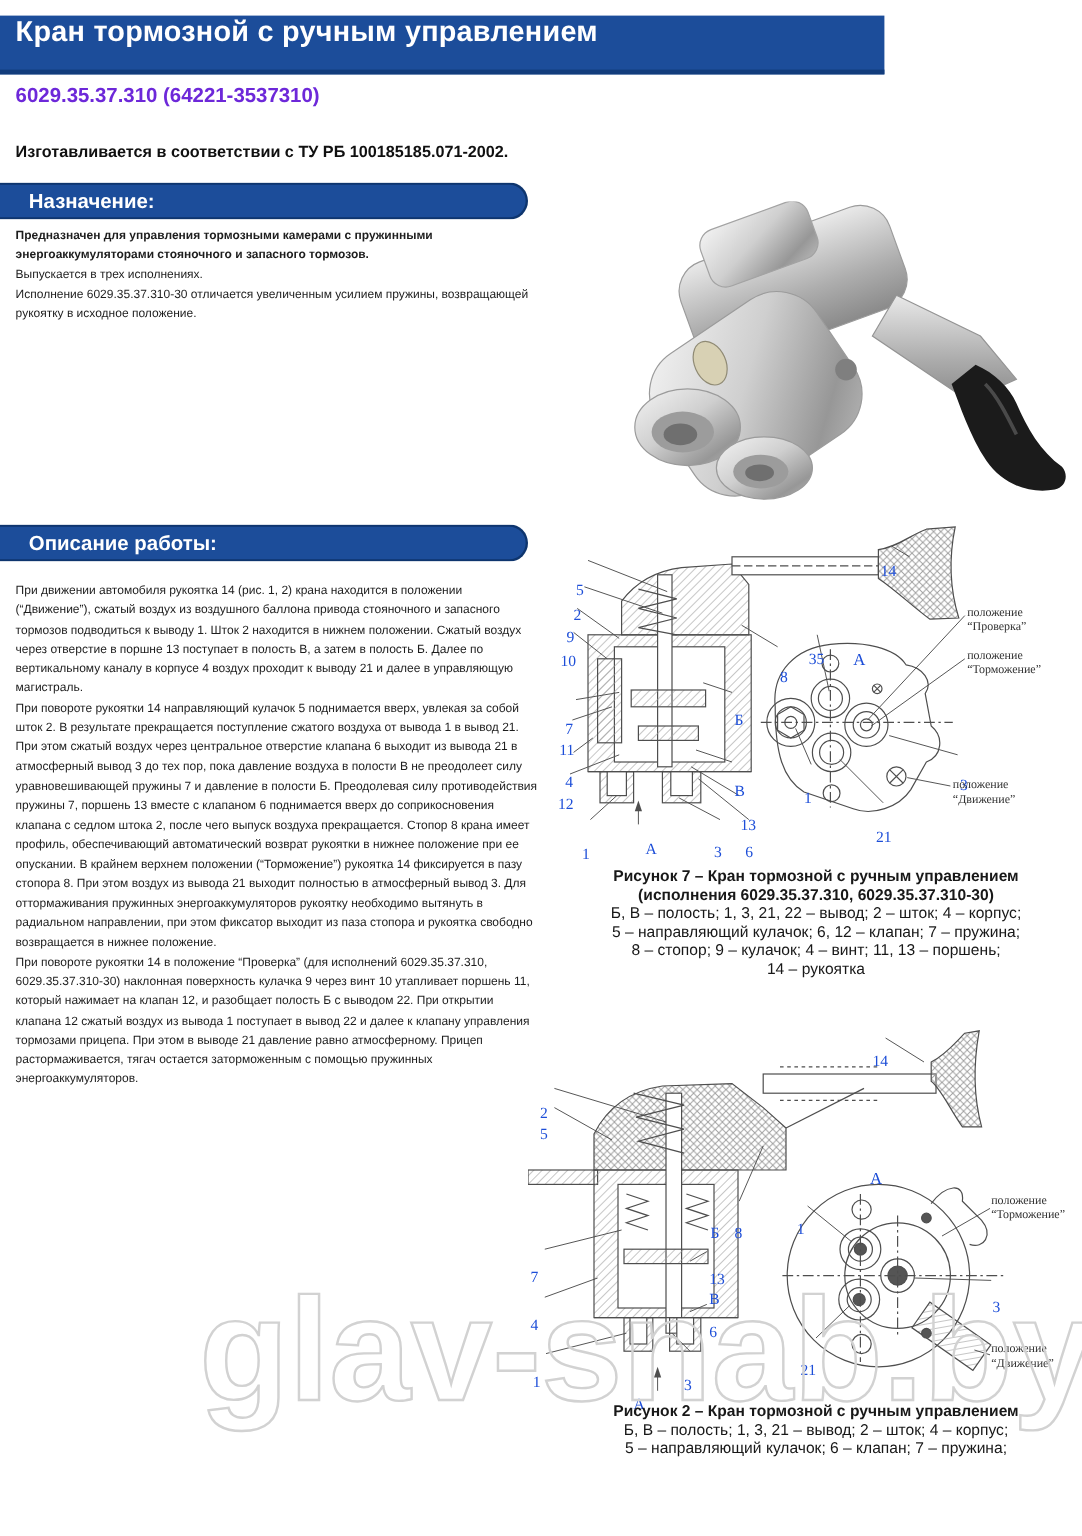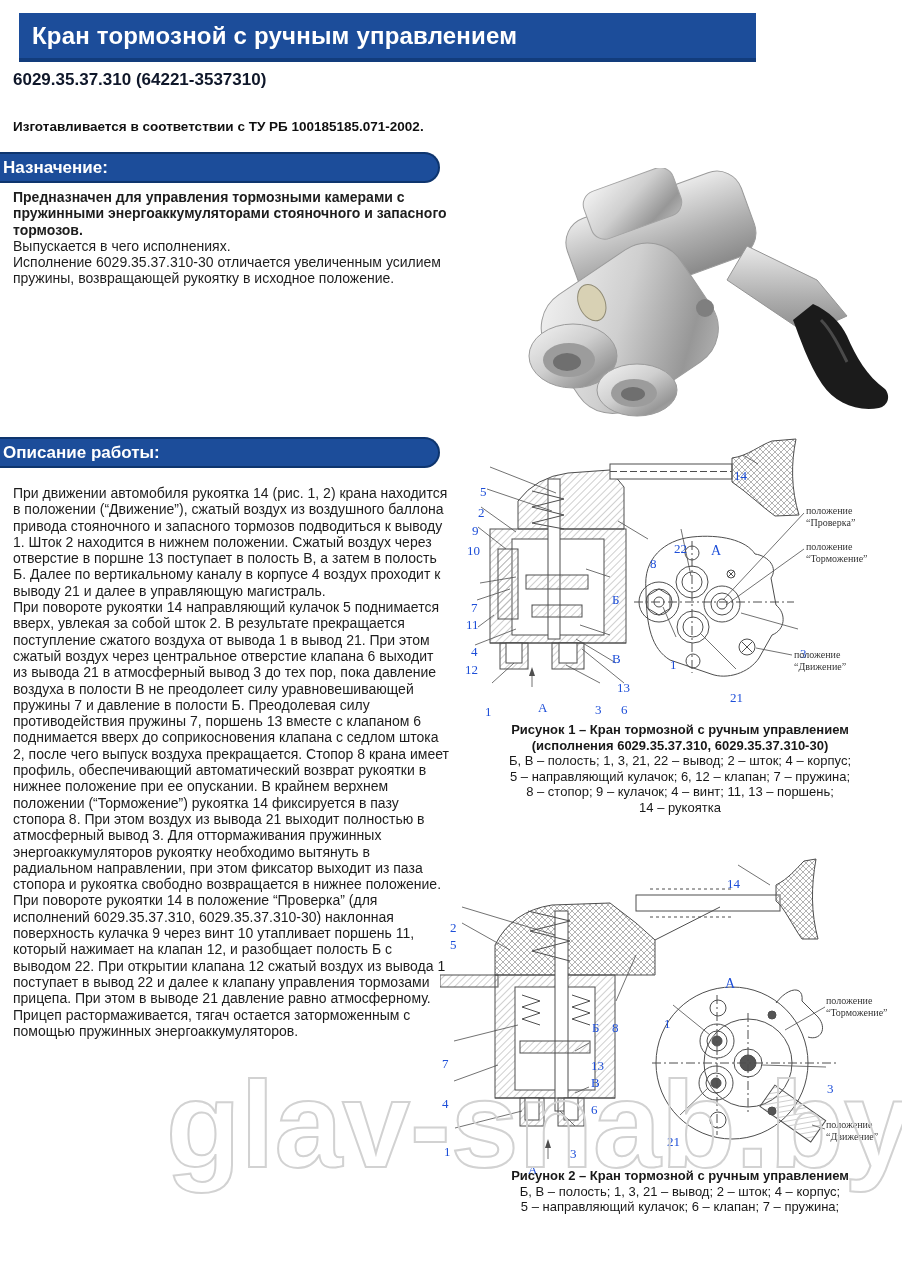--- a/index.html
+++ b/index.html
@@ -1,32 +1,32 @@
 <!DOCTYPE html>
 <html><head>
 <meta charset="utf-8">
 <style>
   html,body { margin:0; padding:0; background:#fff; }
   #page { position:relative; width:902px; height:1280px; background:#ffffff;
           font-family:"Liberation Sans", sans-serif; color:#1b1b1b; overflow:hidden; }
 
   .main-bar { position:absolute; top:13px; left:0; width:737px; height:45px;
               background:#1c4d9a; border-bottom:4px solid #123c7c;
-              display:flex; align-items:center; box-sizing:content-box;margin-left:19px; }
+              display:flex; box-sizing:content-box; }
   .main-bar h1 { margin:0 0 0 13px; color:#ffffff; font-size:24px; font-weight:bold; letter-spacing:0.2px; }
 
-  .product-code { position:absolute; top:70px; left:13px; font-size:17px; font-weight:bold; color:#0f172a; }
+  .product-code { position:absolute; top:70px; left:13px; font-size:17px; font-weight:bold; color:#6d28d9; }
   .standard-line { position:absolute; top:119px; left:13px; font-size:13.5px; font-weight:bold; color:#101010; }
 
   .section-bar { position:absolute; left:0; width:440px; height:31px; background:#1c4d9a;
                  border:2px solid #0e356e; border-left:none; border-radius:0 17px 17px 0;
                  box-sizing:border-box; display:flex; align-items:center; }
-  .section-bar span { color:#fff; font-weight:bold; font-size:17px; margin-left:3px; }
-
-  .textblock { position:absolute; left:13px; width:437px; font-size:14px; line-height:16.3px; color:#1d1d1d; text-align:left; }
+  .section-bar span { color:#fff; font-weight:bold; font-size:17px; margin-left:24px; }
+
+  .textblock { position:absolute; left:13px; width:437px; font-size:10px; line-height:16.3px; color:#1d1d1d; text-align:left; }
   .textblock p { margin:0; }
   .textblock p.lead { font-weight:bold; }
 
   .figure { position:absolute; }
   .figure svg { position:absolute; left:0; top:0; }
   .lbl { position:absolute; font-family:"Liberation Serif", serif; font-size:13px; color:#1d4ed8; line-height:13px;margin-top:24px; }
   .pos { position:absolute; font-family:"Liberation Serif", serif; font-size:10px; line-height:11.5px;
          white-space:pre-line; color:#333; }
 
   .caption { position:absolute; width:436px; text-align:center; font-size:13px; line-height:15.6px; color:#181818; }
@@ -45,21 +45,21 @@
   </header>
 
   <div class="product-code">6029.35.37.310 (64221-3537310)</div>
   <div class="standard-line">Изготавливается в соответствии с ТУ РБ 100185185.071-2002.</div>
 
   <div class="section-bar" style="top:152px">
     <span>Назначение:</span>
   </div>
   <div class="textblock" style="top:189px">
     <p class="lead">Предназначен для управления тормозными камерами с пружинными энергоаккумуляторами стояночного и запасного тормозов.</p>
-    <p>Выпускается в чего исполнениях.</p>
+    <p>Выпускается в трех исполнениях.</p>
     <p>Исполнение 6029.35.37.310-30 отличается увеличенным усилием пружины, возвращающей рукоятку в исходное положение.</p>
   </div>
 
   <svg class="photo" width="447" height="255" viewBox="0 0 447 255">
     <defs>
       <linearGradient id="met" x1="0" y1="0" x2="1" y2="1">
         <stop offset="0" stop-color="#f4f4f4"></stop>
           <stop offset="0.45" stop-color="#cfcfcf"></stop>
         <stop offset="0.8" stop-color="#979797"></stop>
           <stop offset="1" stop-color="#b9b9b9"></stop>
@@ -193,35 +193,35 @@
     <span class="lbl" style="left:5px;top:202px">12</span>
     <span class="lbl" style="left:25px;top:244px">1</span>
     <span class="lbl" style="left:274px;top:8px">14</span>
     <span class="lbl" style="left:190px;top:96px">8</span>
     <span class="lbl" style="left:152px;top:132px">Б</span>
     <span class="lbl" style="left:152px;top:191px">В</span>
     <span class="lbl" style="left:157px;top:220px">13</span>
     <span class="lbl" style="left:135px;top:242px">3</span>
     <span class="lbl" style="left:161px;top:242px">6</span>
     <span class="lbl" style="left:78px;top:240px">А</span>
-    <span class="lbl" style="left:214px;top:81px">22</span>
+    <span class="lbl" style="left:214px;top:81px">35</span>
     <span class="lbl" style="left:251px;top:83px;font-size:14px">А</span>
     <span class="lbl" style="left:210px;top:197px">1</span>
     <span class="lbl" style="left:270px;top:230px">21</span>
     <span class="lbl" style="left:340px;top:186px">3</span>
     <span class="pos" style="left:346px;top:68px">положение
 “Проверка”</span>
     <span class="pos" style="left:346px;top:104px">положение
 “Торможение”</span>
     <span class="pos" style="left:334px;top:212px">положение
 “Движение”</span>
   </div>
 
   <div class="caption" style="left:462px; top:722px">
-    <div class="cap-bold">Рисунок 1 – Кран тормозной с ручным управлением</div>
+    <div class="cap-bold">Рисунок 7 – Кран тормозной с ручным управлением</div>
     <div class="cap-bold">(исполнения 6029.35.37.310, 6029.35.37.310-30)</div>
     <div>Б, В – полость; 1, 3, 21, 22 – вывод; 2 – шток; 4 – корпус;</div>
     <div>5 – направляющий кулачок; 6, 12 – клапан; 7 – пружина;</div>
     <div>8 – стопор; 9 – кулачок; 4 – винт; 11, 13 – поршень;</div>
     <div>14 – рукоятка</div>
   </div>
 
   <div class="figure" style="left:440px; top:845px; width:462px; height:320px">
     <svg width="462" height="320" viewBox="0 0 462 320">
       <defs>

